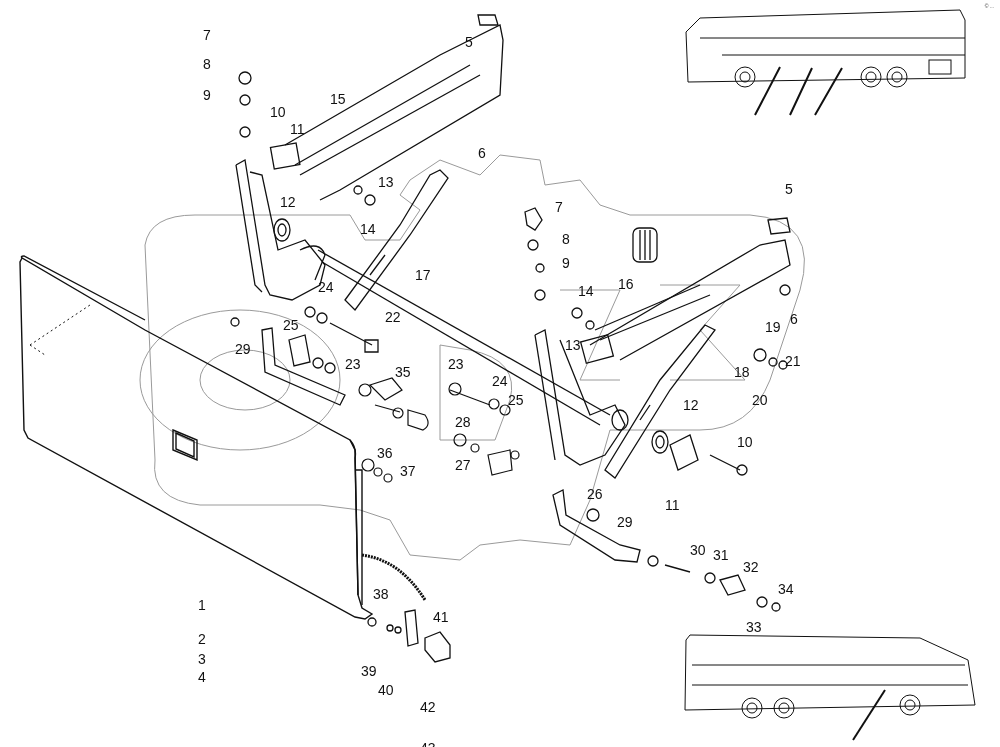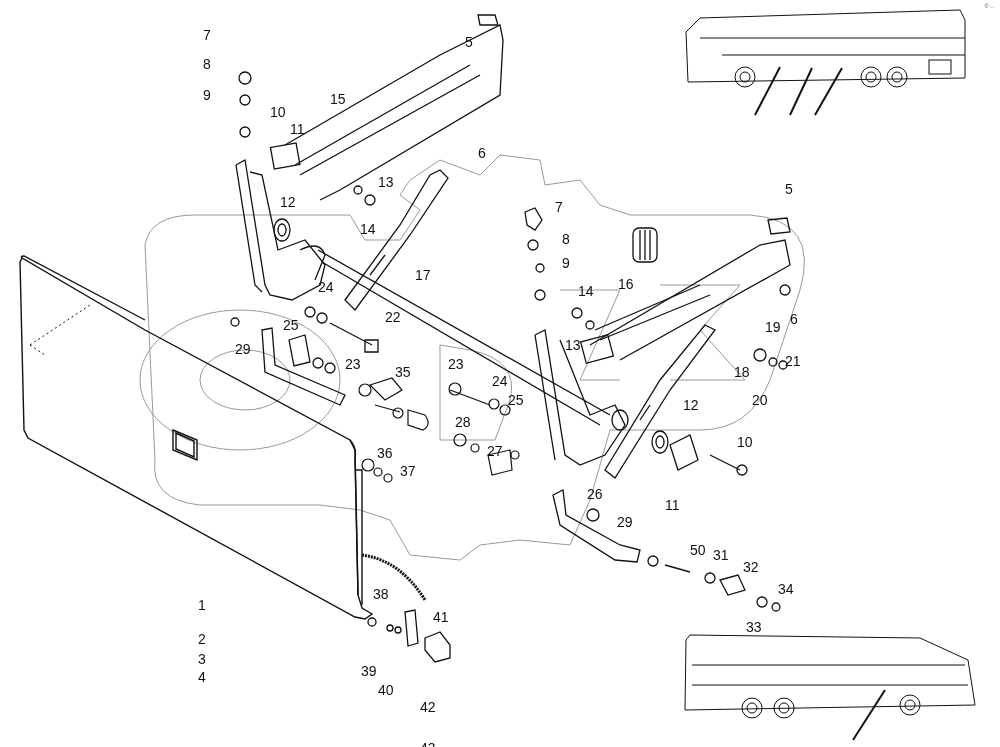--- a/index.html
+++ b/index.html
@@ -186,41 +186,41 @@
     <div class="lbl" style="left: 318px; top: 280px;">24</div>
     <div class="lbl" style="left: 283px; top: 318px;">25</div>
     <div class="lbl" style="left: 385px; top: 310px;">22</div>
     <div class="lbl" style="left: 235px; top: 342px;">29</div>
     <div class="lbl" style="left: 345px; top: 357px;">23</div>
     <div class="lbl" style="left: 395px; top: 365px;">35</div>
     <div class="lbl" style="left: 448px; top: 357px;">23</div>
     <div class="lbl" style="left: 492px; top: 374px;">24</div>
     <div class="lbl" style="left: 508px; top: 393px;">25</div>
     <div class="lbl" style="left: 455px; top: 415px;">28</div>
-    <div class="lbl" style="left: 455px; top: 444px; margin-left: 32px;">27</div>
+    <div class="lbl" style="left: 455px; top: 458px;">27</div>
     <div class="lbl" style="left: 377px; top: 446px;">36</div>
     <div class="lbl" style="left: 400px; top: 464px;">37</div>
     <div class="lbl" style="left: 555px; top: 200px;">7</div>
     <div class="lbl" style="left: 562px; top: 232px;">8</div>
     <div class="lbl" style="left: 562px; top: 256px;">9</div>
     <div class="lbl" style="left: 785px; top: 182px;">5</div>
     <div class="lbl" style="left: 578px; top: 284px;">14</div>
     <div class="lbl" style="left: 618px; top: 277px;">16</div>
     <div class="lbl" style="left: 565px; top: 338px;">13</div>
     <div class="lbl" style="left: 790px; top: 312px;">6</div>
     <div class="lbl" style="left: 765px; top: 320px;">19</div>
     <div class="lbl" style="left: 785px; top: 354px;">21</div>
     <div class="lbl" style="left: 710px; top: 365px; margin-left: 24px;">18</div>
     <div class="lbl" style="left: 752px; top: 393px;">20</div>
     <div class="lbl" style="left: 683px; top: 398px;">12</div>
     <div class="lbl" style="left: 737px; top: 435px;">10</div>
     <div class="lbl" style="left: 665px; top: 498px;">11</div>
     <div class="lbl" style="left: 587px; top: 487px;">26</div>
     <div class="lbl" style="left: 617px; top: 515px;">29</div>
-    <div class="lbl" style="left: 690px; top: 543px;">50</div>
+    <div class="lbl" style="left: 690px; top: 543px;">30</div>
     <div class="lbl" style="left: 713px; top: 548px;">31</div>
     <div class="lbl" style="left: 743px; top: 560px;">32</div>
     <div class="lbl" style="left: 778px; top: 582px;">34</div>
     <div class="lbl" style="left: 746px; top: 620px;">33</div>
     <div class="lbl" style="left: 373px; top: 587px;">38</div>
     <div class="lbl" style="left: 433px; top: 610px;">41</div>
     <div class="lbl" style="left: 361px; top: 664px;">39</div>
     <div class="lbl" style="left: 378px; top: 683px;">40</div>
     <div class="lbl" style="left: 420px; top: 700px;">42</div>
     <div class="lbl" style="left: 420px; top: 741px;">43</div>

